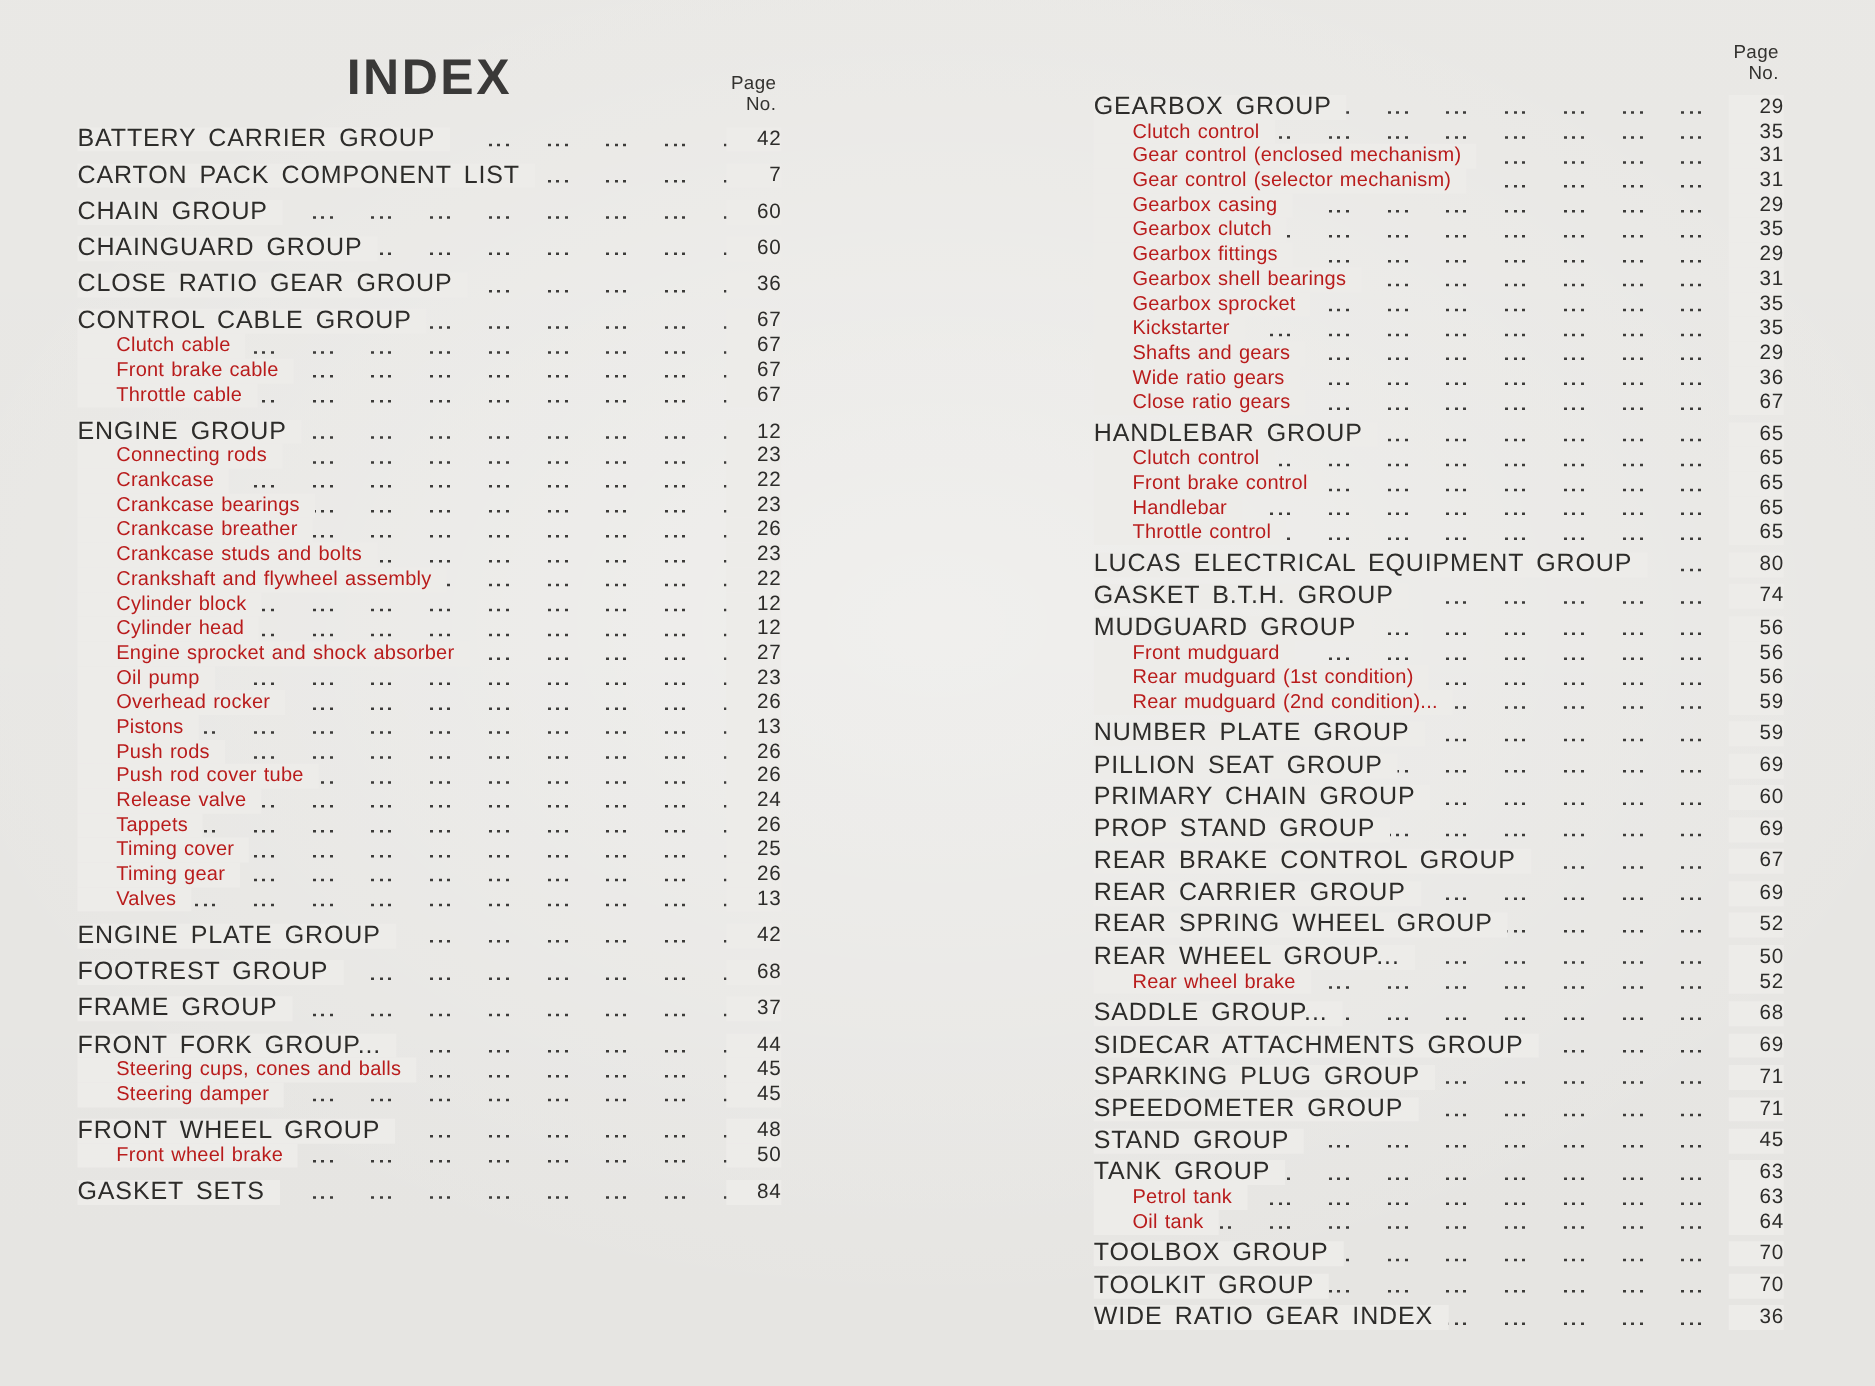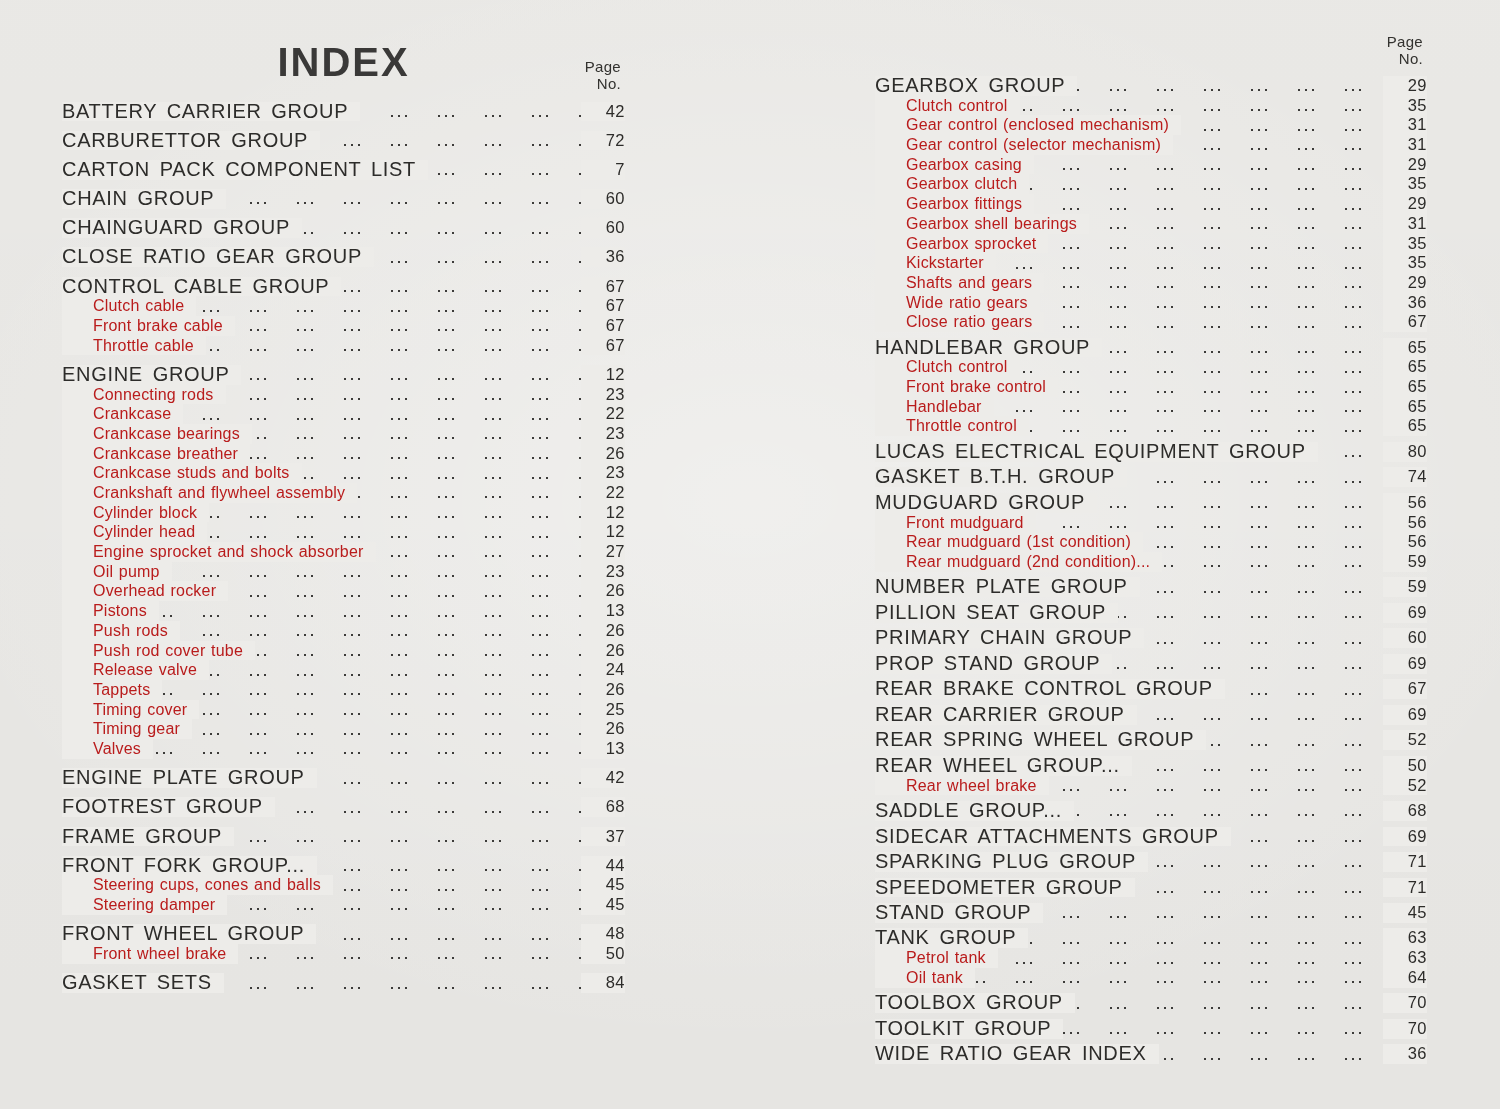--- a/index.html
+++ b/index.html
@@ -101,24 +101,20 @@
     <div class="pn-header">
       <div>Page</div>
       <div>No.</div>
     </div>
     <div class="rows">
         <div class="row g">
           <span class="lbl">BATTERY CARRIER GROUP</span>
           <span class="num">42</span>
         </div>
         <div class="row g">
-          <span class="lbl">CARBURETTOR GROUP</span>
-          <span class="num">72</span>
-        </div>
-        <div class="row g">
           <span class="lbl">CARTON PACK COMPONENT LIST</span>
           <span class="num">7</span>
         </div>
         <div class="row g">
           <span class="lbl">CHAIN GROUP</span>
           <span class="num">60</span>
         </div>
         <div class="row g">
           <span class="lbl">CHAINGUARD GROUP</span>
           <span class="num">60</span>

